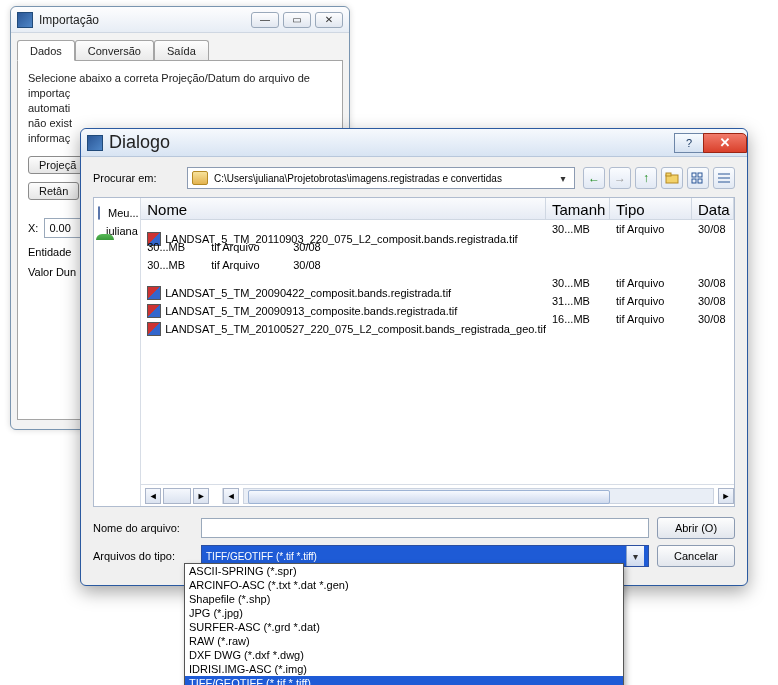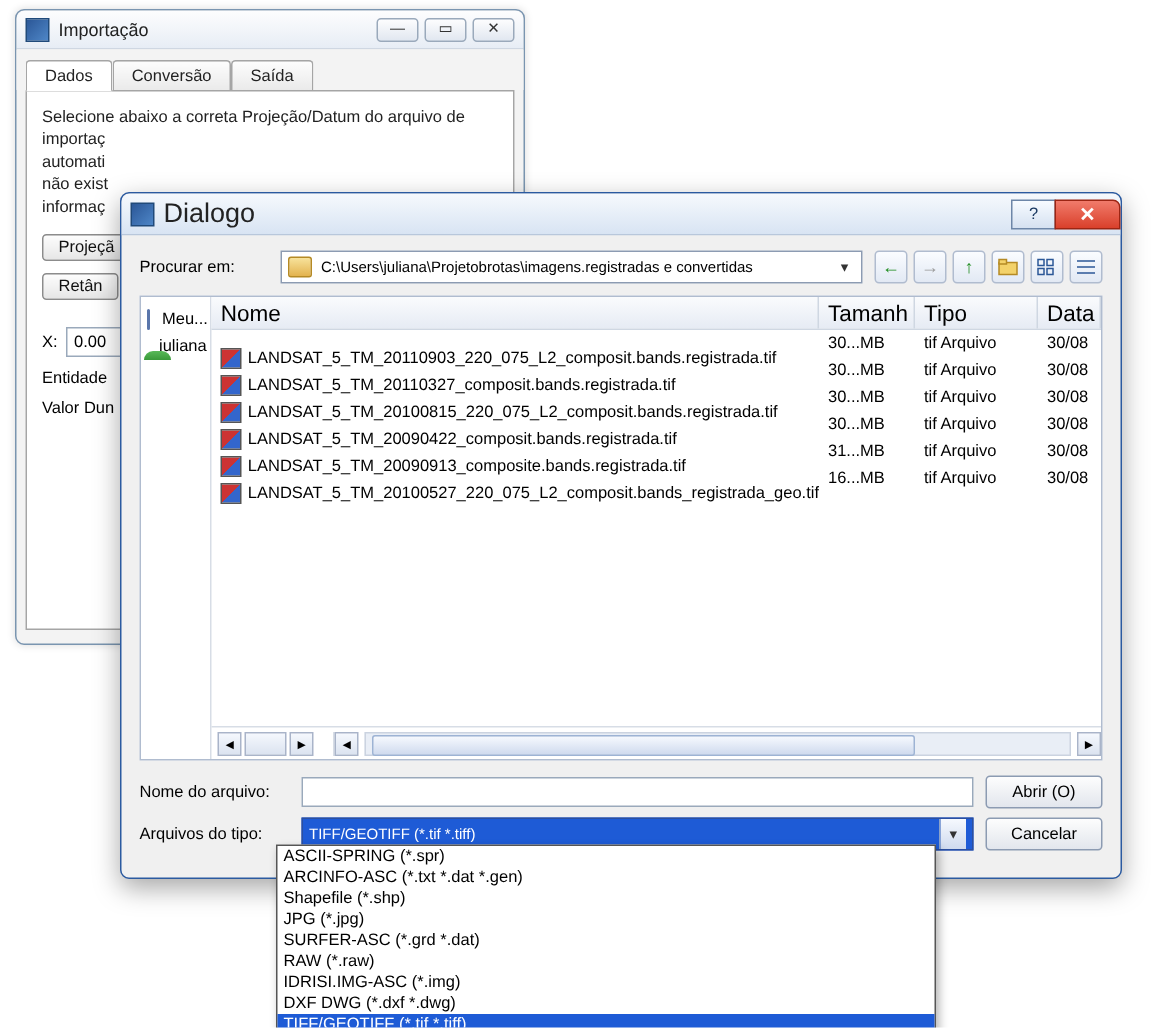--- a/index.html
+++ b/index.html
@@ -415,33 +415,25 @@
             <div class="file-row">
               <div class="cell-name">
                 <span class="tif-ico"></span>
                 <span>LANDSAT_5_TM_20110903_220_075_L2_composit.bands.registrada.tif</span>
               </div>
               <div class="cell-size">30...MB</div>
               <div class="cell-type">tif Arquivo</div>
               <div class="cell-date">30/08</div>
             </div>
             <div class="file-row">
-              <div class="cell-name">
-                <span class="tif-ico"></span>
-                <span>LANDSAT_5_TM_20110327_composit.bands.registrada.tif</span>
-              </div>
               <div class="cell-size">30...MB</div>
               <div class="cell-type">tif Arquivo</div>
               <div class="cell-date">30/08</div>
             </div>
             <div class="file-row">
-              <div class="cell-name">
-                <span class="tif-ico"></span>
-                <span>LANDSAT_5_TM_20100815_220_075_L2_composit.bands.registrada.tif</span>
-              </div>
               <div class="cell-size">30...MB</div>
               <div class="cell-type">tif Arquivo</div>
               <div class="cell-date">30/08</div>
             </div>
             <div class="file-row">
               <div class="cell-name">
                 <span class="tif-ico"></span>
                 <span>LANDSAT_5_TM_20090422_composit.bands.registrada.tif</span>
               </div>
               <div class="cell-size">30...MB</div>
@@ -501,16 +493,16 @@
   </div>
 </div>
 
 <div class="dropdown-pop" id="filetype-dd">
     <div class="dd-item">ASCII-SPRING (*.spr)</div>
     <div class="dd-item">ARCINFO-ASC (*.txt *.dat *.gen)</div>
     <div class="dd-item">Shapefile (*.shp)</div>
     <div class="dd-item">JPG (*.jpg)</div>
     <div class="dd-item">SURFER-ASC (*.grd *.dat)</div>
     <div class="dd-item">RAW (*.raw)</div>
+    <div class="dd-item">DXF DWG (*.dxf *.dwg)</div>
     <div class="dd-item">IDRISI.IMG-ASC (*.img)</div>
-    <div class="dd-item">DXF DWG (*.dxf *.dwg)</div>
     <div class="dd-item selected">TIFF/GEOTIFF (*.tif *.tiff)</div>
   </div>
 
 </body></html>

